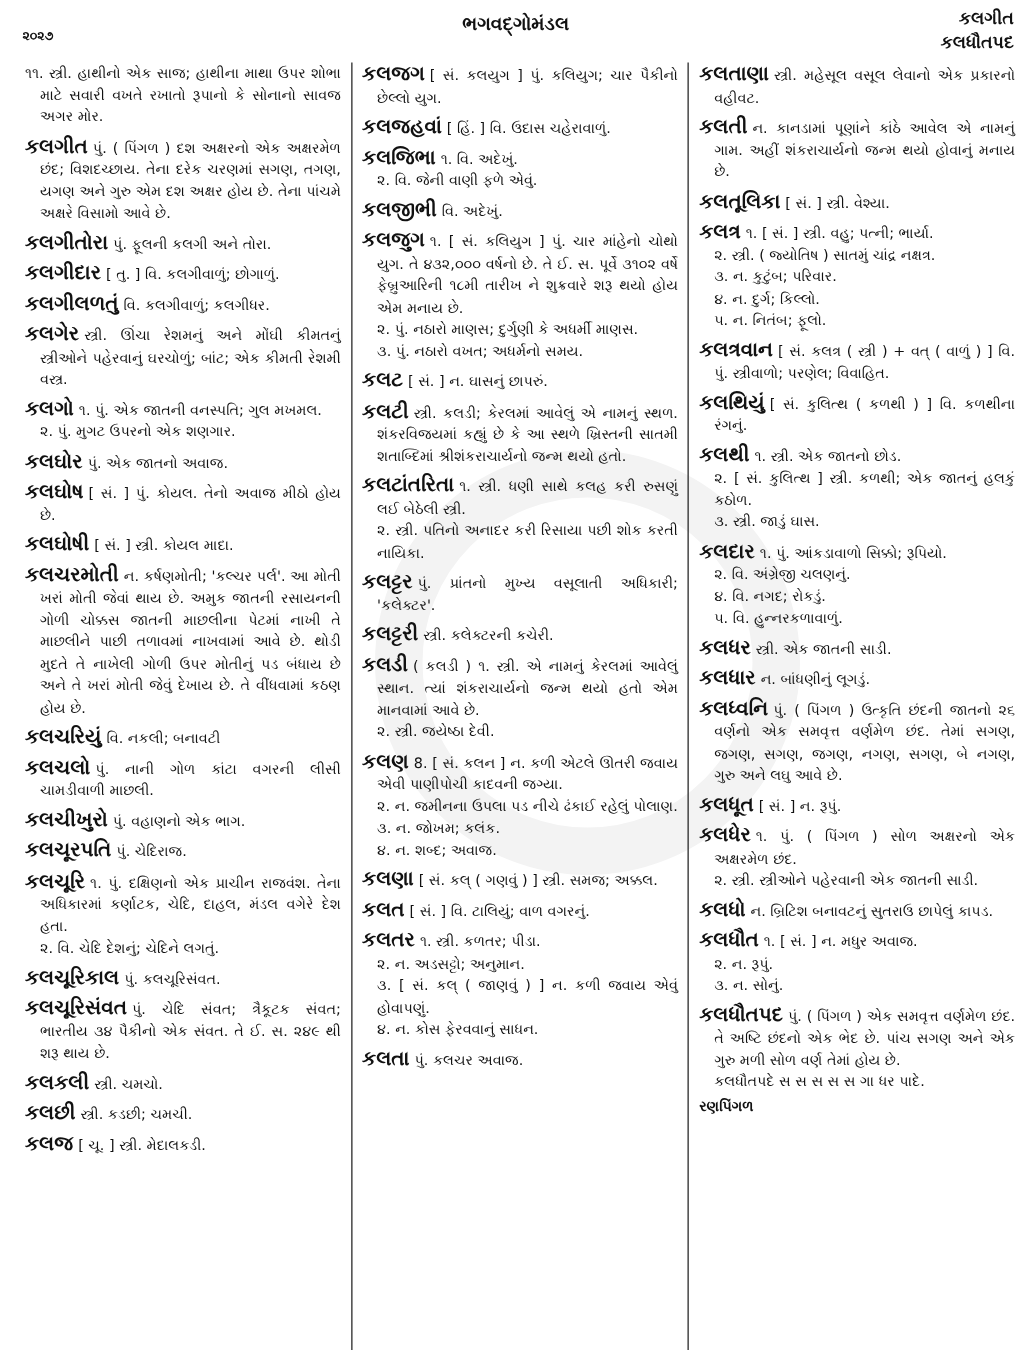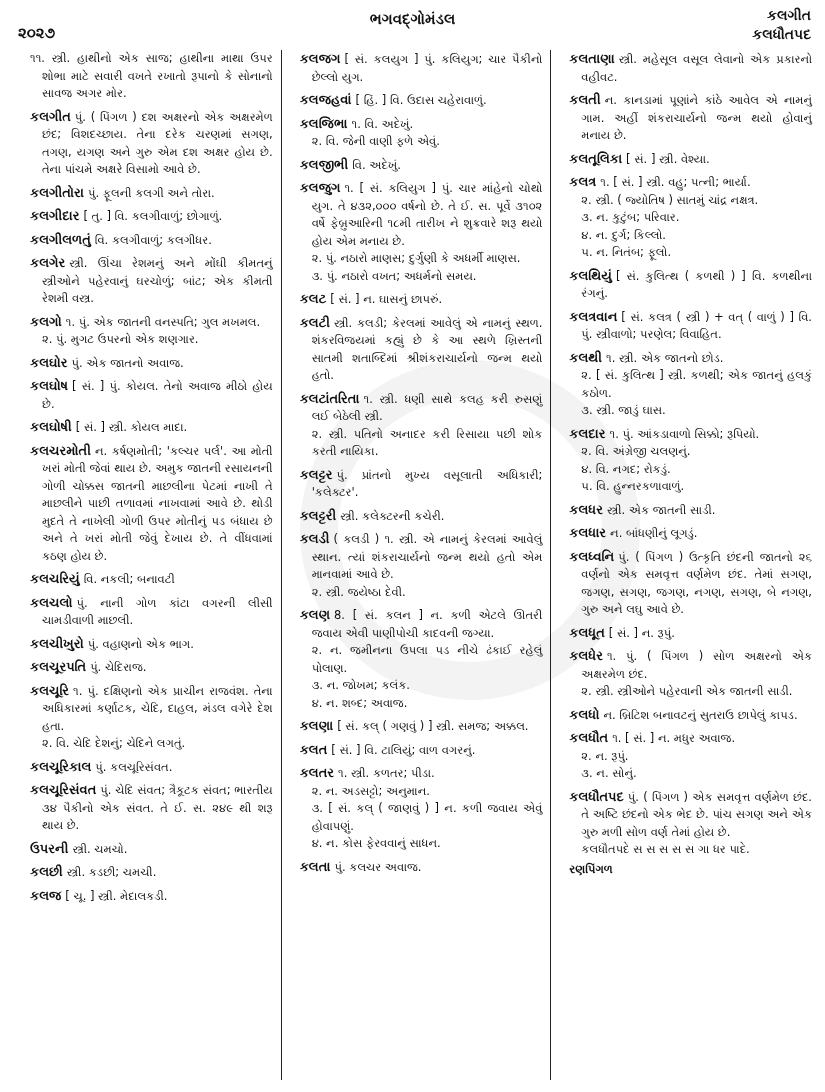--- a/index.html
+++ b/index.html
@@ -1,32 +1,32 @@
 <!DOCTYPE html>
 <html><head>
 <meta charset="utf-8">
 <style>
   html, body { margin:0; padding:0; }
   body {
     width:825px; height:1092px; background:#ffffff; color:#111;
     font-family: "DejaVu Sans", sans-serif; overflow:hidden; position:relative;
   }
   .header { position:absolute; left:0; top:0; width:825px; height:52px; }
-  .page-num { position:absolute; left:18px; top:24px; font-size:15px; font-weight:bold; }
+  .page-num { position:absolute; left:18px; top:24px; font-size:10px; font-weight:bold; }
   .running-title { position:absolute; left:0; right:0; top:10px; text-align:center; font-size:15px; font-weight:bold; }
   .guide { position:absolute; right:14px; top:6px; text-align:right; font-size:14px; font-weight:bold; line-height:19px; }
   .watermark {
     position:absolute; left:300px; top:360px; width:340px; height:340px;
     border-radius:50%; border:38px solid #f3f3f3; box-sizing:border-box; z-index:0;
   }
   .columns { position:absolute; left:12px; top:50px; width:808px; height:1030px; display:flex; z-index:1; }
   .col { flex:1; padding:0 8px; box-sizing:border-box; font-size:11.5px; line-height:17.5px; overflow:hidden; }
   .col + .col { border-left:1.5px solid #222; }
-  .entry { margin:0 0 5px 10px; text-indent:-12px; padding-left:12px; text-align:justify; }
-  .hw { font-weight:bold; font-size:13px; margin-right:4px; }
+  .entry { margin:0 0 5px 0; text-indent:-12px; padding-left:12px; text-align:justify; }
+  .hw { font-weight:bold; font-size:16px; margin-right:4px; }
   .sub { display:block; text-indent:0; padding-left:0; margin-left:0; }
   .sig { text-align:left; font-weight:bold; margin-top:2px; }
 </style>
 </head>
 <body>
 
 <div class="header">
   <span class="page-num">૨૦૨૭</span>
   <div class="running-title">ભગવદ્ગોમંડલ</div>
   <div class="guide">
@@ -50,21 +50,21 @@
       <div class="entry"><span class="hw">કલઘોષ</span><span>[ સં. ] પું. કોયલ. તેનો અવાજ મીઠો હોય છે.</span></div>
       <div class="entry"><span class="hw">કલઘોષી</span><span>[ સં. ] સ્ત્રી. કોયલ માદા.</span></div>
       <div class="entry"><span class="hw">કલચરમોતી</span><span>ન. કર્ષણમોતી; 'કલ્ચર પર્લ'. આ મોતી ખરાં મોતી જેવાં થાય છે. અમુક જાતની રસાયનની ગોળી ચોક્કસ જાતની માછલીના પેટમાં નાખી તે માછલીને પાછી તળાવમાં નાખવામાં આવે છે. થોડી મુદતે તે નાખેલી ગોળી ઉપર મોતીનું પડ બંધાય છે અને તે ખરાં મોતી જેવું દેખાય છે. તે વીંધવામાં કઠણ હોય છે.</span></div>
       <div class="entry"><span class="hw">કલચરિયું</span><span>વિ. નકલી; બનાવટી</span></div>
       <div class="entry"><span class="hw">કલચલો</span><span>પું. નાની ગોળ કાંટા વગરની લીસી ચામડીવાળી માછલી.</span></div>
       <div class="entry"><span class="hw">કલચીખુરો</span><span>પું. વહાણનો એક ભાગ.</span></div>
       <div class="entry"><span class="hw">કલચૂરપતિ</span><span>પું. ચેદિરાજ.</span></div>
       <div class="entry"><span class="hw">કલચૂરિ</span><span>૧. પું. દક્ષિણનો એક પ્રાચીન રાજવંશ. તેના અધિકારમાં કર્ણાટક, ચેદિ, દાહલ, મંડલ વગેરે દેશ હતા.</span><span class="sub">૨. વિ. ચેદિ દેશનું; ચેદિને લગતું.</span></div>
       <div class="entry"><span class="hw">કલચૂરિકાલ</span><span>પું. કલચૂરિસંવત.</span></div>
       <div class="entry"><span class="hw">કલચૂરિસંવત</span><span>પું. ચેદિ સંવત; ત્રૈકૂટક સંવત; ભારતીય ૩૪ પૈકીનો એક સંવત. તે ઈ. સ. ૨૪૯ થી શરૂ થાય છે.</span></div>
-      <div class="entry"><span class="hw">ઉપરની</span><span>સ્ત્રી. ચમચો.</span></div>
+      <div class="entry"><span class="hw">કલકલી</span><span>સ્ત્રી. ચમચો.</span></div>
       <div class="entry"><span class="hw">કલછી</span><span>સ્ત્રી. કડછી; ચમચી.</span></div>
       <div class="entry"><span class="hw">કલજ</span><span>[ ચૂ. ] સ્ત્રી. મેદાલકડી.</span></div>
     </div>
   <div class="col">
       <div class="entry"><span class="hw">કલજગ</span><span>[ સં. કલયુગ ] પું. કલિયુગ; ચાર પૈકીનો છેલ્લો યુગ.</span></div>
       <div class="entry"><span class="hw">કલજહવાં</span><span>[ હિં. ] વિ. ઉદાસ ચહેરાવાળું.</span></div>
       <div class="entry"><span class="hw">કલજિભા</span><span>૧. વિ. અદેખું.</span><span class="sub">૨. વિ. જેની વાણી ફળે એવું.</span></div>
       <div class="entry"><span class="hw">કલજીભી</span><span>વિ. અદેખું.</span></div>
       <div class="entry"><span class="hw">કલજુગ</span><span>૧. [ સં. કલિયુગ ] પું. ચાર માંહેનો ચોથો યુગ. તે ૪૩૨,૦૦૦ વર્ષનો છે. તે ઈ. સ. પૂર્વે ૩૧૦૨ વર્ષે ફેબ્રુઆરિની ૧૮મી તારીખ ને શુક્રવારે શરૂ થયો હોય એમ મનાય છે.</span><span class="sub">૨. પું. નઠારો માણસ; દુર્ગુણી કે અધર્મી માણસ.</span><span class="sub">૩. પું. નઠારો વખત; અધર્મનો સમય.</span></div>
       <div class="entry"><span class="hw">કલટ</span><span>[ સં. ] ન. ઘાસનું છાપરું.</span></div>
@@ -77,22 +77,22 @@
       <div class="entry"><span class="hw">કલણા</span><span>[ સં. કલ્ ( ગણવું ) ] સ્ત્રી. સમજ; અક્કલ.</span></div>
       <div class="entry"><span class="hw">કલત</span><span>[ સં. ] વિ. ટાલિયું; વાળ વગરનું.</span></div>
       <div class="entry"><span class="hw">કલતર</span><span>૧. સ્ત્રી. કળતર; પીડા.</span><span class="sub">૨. ન. અડસટ્ટો; અનુમાન.</span><span class="sub">૩. [ સં. કલ્ ( જાણવું ) ] ન. કળી જવાય એવું હોવાપણું.</span><span class="sub">૪. ન. કોસ ફેરવવાનું સાધન.</span></div>
       <div class="entry"><span class="hw">કલતા</span><span>પું. કલચર અવાજ.</span></div>
     </div>
   <div class="col">
       <div class="entry"><span class="hw">કલતાણા</span><span>સ્ત્રી. મહેસૂલ વસૂલ લેવાનો એક પ્રકારનો વહીવટ.</span></div>
       <div class="entry"><span class="hw">કલતી</span><span>ન. કાનડામાં પૂણાંને કાંઠે આવેલ એ નામનું ગામ. અહીં શંકરાચાર્યનો જન્મ થયો હોવાનું મનાય છે.</span></div>
       <div class="entry"><span class="hw">કલતૂલિકા</span><span>[ સં. ] સ્ત્રી. વેશ્યા.</span></div>
       <div class="entry"><span class="hw">કલત્ર</span><span>૧. [ સં. ] સ્ત્રી. વહુ; પત્ની; ભાર્યા.</span><span class="sub">૨. સ્ત્રી. ( જ્યોતિષ ) સાતમું ચાંદ્ર નક્ષત્ર.</span><span class="sub">૩. ન. કુટુંબ; પરિવાર.</span><span class="sub">૪. ન. દુર્ગ; કિલ્લો.</span><span class="sub">૫. ન. નિતંબ; ફૂલો.</span></div>
+      <div class="entry"><span class="hw">કલત્રવાન</span><span>[ સં. કલત્ર ( સ્ત્રી ) + વત્ ( વાળું ) ] વિ. પું. સ્ત્રીવાળો; પરણેલ; વિવાહિત.</span></div>
       <div class="entry"><span class="hw">કલથિયું</span><span>[ સં. કુલિત્થ ( કળથી ) ] વિ. કળથીના રંગનું.</span></div>
-      <div class="entry"><span class="hw">કલત્રવાન</span><span>[ સં. કલત્ર ( સ્ત્રી ) + વત્ ( વાળું ) ] વિ. પું. સ્ત્રીવાળો; પરણેલ; વિવાહિત.</span></div>
       <div class="entry"><span class="hw">કલથી</span><span>૧. સ્ત્રી. એક જાતનો છોડ.</span><span class="sub">૨. [ સં. કુલિત્થ ] સ્ત્રી. કળથી; એક જાતનું હલકું કઠોળ.</span><span class="sub">૩. સ્ત્રી. જાડું ઘાસ.</span></div>
       <div class="entry"><span class="hw">કલદાર</span><span>૧. પું. આંકડાવાળો સિક્કો; રૂપિયો.</span><span class="sub">૨. વિ. અંગ્રેજી ચલણનું.</span><span class="sub">૪. વિ. નગદ; રોકડું.</span><span class="sub">૫. વિ. હુન્નરકળાવાળું.</span></div>
       <div class="entry"><span class="hw">કલધર</span><span>સ્ત્રી. એક જાતની સાડી.</span></div>
       <div class="entry"><span class="hw">કલધાર</span><span>ન. બાંધણીનું લૂગડું.</span></div>
       <div class="entry"><span class="hw">કલધ્વનિ</span><span>પું. ( પિંગળ ) ઉત્કૃતિ છંદની જાતનો ૨૬ વર્ણનો એક સમવૃત્ત વર્ણમેળ છંદ. તેમાં સગણ, જગણ, સગણ, જગણ, નગણ, સગણ, બે નગણ, ગુરુ અને લઘુ આવે છે.</span></div>
       <div class="entry"><span class="hw">કલધૂત</span><span>[ સં. ] ન. રૂપું.</span></div>
       <div class="entry"><span class="hw">કલધેર</span><span>૧. પું. ( પિંગળ ) સોળ અક્ષરનો એક અક્ષરમેળ છંદ.</span><span class="sub">૨. સ્ત્રી. સ્ત્રીઓને પહેરવાની એક જાતની સાડી.</span></div>
       <div class="entry"><span class="hw">કલધો</span><span>ન. બ્રિટિશ બનાવટનું સુતરાઉ છાપેલું કાપડ.</span></div>
       <div class="entry"><span class="hw">કલધૌત</span><span>૧. [ સં. ] ન. મધુર અવાજ.</span><span class="sub">૨. ન. રૂપું.</span><span class="sub">૩. ન. સોનું.</span></div>
       <div class="entry"><span class="hw">કલધૌતપદ</span><span>પું. ( પિંગળ ) એક સમવૃત્ત વર્ણમેળ છંદ. તે અષ્ટિ છંદનો એક ભેદ છે. પાંચ સગણ અને એક ગુરુ મળી સોળ વર્ણ તેમાં હોય છે.</span><span class="sub">કલધૌતપદે સ સ સ સ સ ગા ધર પાદે.</span><div class="sig">રણપિંગળ</div></div>

